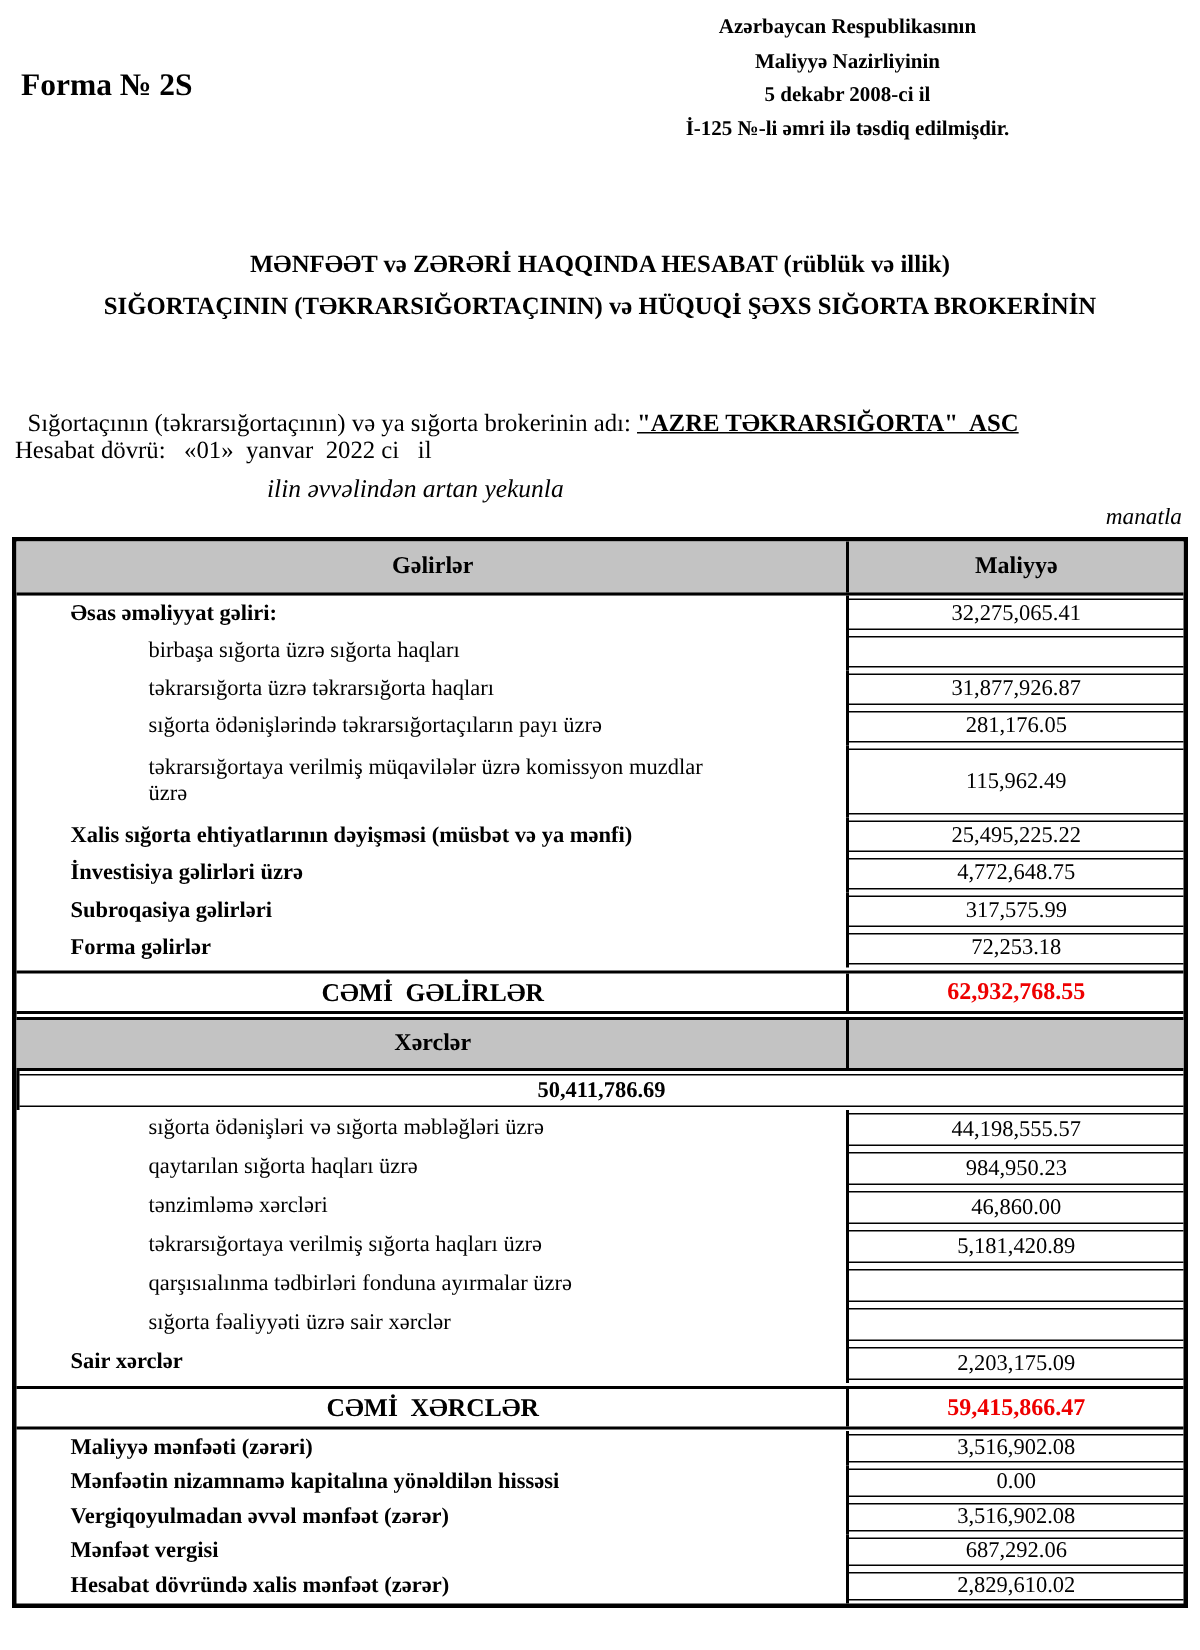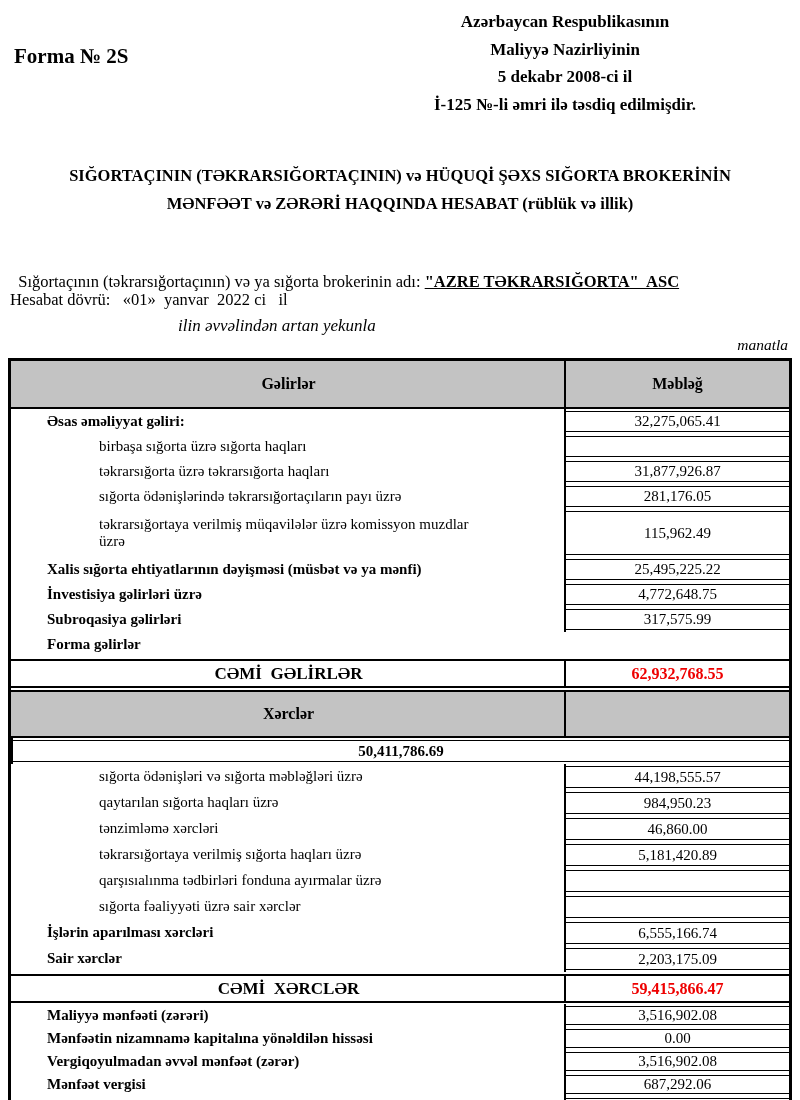--- a/index.html
+++ b/index.html
@@ -13,21 +13,21 @@
     width:800px;height:1100px;position:relative;overflow:hidden;
     font-family:"Liberation Serif","DejaVu Serif",serif;color:var(--ink);
   }
   
   .form-label{
     position:absolute;left:14px;top:44px;
     font-size:21px;font-weight:bold;
   }
   .approval{
     position:absolute;left:335px;top:8px;width:460px;
-    text-align:center;font-weight:bold;font-size:17px;line-height:1.62;
+    text-align:center;font-weight:bold;font-size:14px;line-height:1.62;
   }
   .title{
     position:absolute;top:162px;left:0;right:0;
     text-align:center;font-weight:bold;font-size:16.5px;line-height:1.7;
   }
   .name-line{
     position:absolute;top:252px;left:10px;right:6px;font-size:16.5px;white-space:pre-wrap;
   }
   .insurer-name{
     font-weight:bold;text-decoration:underline;
@@ -58,21 +58,21 @@
     display:flex;flex-direction:column;justify-content:center;padding:2px 0;
   }
   .vbox{
     flex:1;border-top:1.5px solid var(--ink);border-bottom:1.5px solid var(--ink);
     display:flex;align-items:center;justify-content:center;
     font-size:15px;min-height:17px;
   }
   .vbox.vbold{font-weight:bold;}
   
   .sect-head{
-    height:48px;background:var(--header-bg);
+    height:36px;background:var(--header-bg);
     border-top:2px solid var(--ink);border-bottom:2.5px solid var(--ink);
     margin-top:2px;
     text-align:center;
   }
   .sect-head .lab{justify-content:center;font-weight:bold;font-size:16px;}
   .sect-head .val{padding:0;}
   .sect-head:first-child{margin-top:0;border-top:none;}
   
   .total-row{
     height:29px;border-top:2px solid var(--ink);border-bottom:2px solid var(--ink);
@@ -98,39 +98,39 @@
 <div class="form-label">Forma № 2S</div>
 
 <div class="approval" id="approval-block">
     <div>Azərbaycan Respublikasının</div>
     <div>Maliyyə Nazirliyinin</div>
     <div>5 dekabr 2008-ci il</div>
     <div>İ-125 №-li əmri ilə təsdiq edilmişdir.</div>
   </div>
 
 <div class="title">
+  <div>MƏNFƏƏT və ZƏRƏRİ HAQQINDA HESABAT (rüblük və illik)</div>
   <div>SIĞORTAÇININ (TƏKRARSIĞORTAÇININ) və HÜQUQİ ŞƏXS SIĞORTA BROKERİNİN</div>
-  <div>MƏNFƏƏT və ZƏRƏRİ HAQQINDA HESABAT (rüblük və illik)</div>
 </div>
 
 <div class="name-line">
   <span>Sığortaçının (təkrarsığortaçının) və ya sığorta brokerinin adı: </span><span class="insurer-name">"AZRE TƏKRARSIĞORTA"  ASC</span>
 </div>
 
 <div class="period-line">Hesabat dövrü:   «01»  yanvar  2022 ci   il</div>
 
 <div class="period-note">ilin əvvəlindən artan yekunla</div>
 
 <div class="currency-note">manatla</div>
 
 <div class="tbl">
 
   <div class="row sect-head">
     <div class="lab">Gəlirlər</div>
-    <div class="val" style="align-items:center;justify-content:center;font-weight:bold;font-size:16px;">Məbləğ</div>
+    <div class="val" style="align-items:center;justify-content:center;font-weight:bold;font-size:16px;">Maliyyə</div>
   </div>
 
   <div id="income-rows">
       <div class="row">
         <div class="lab main">Əsas əməliyyat gəliri:</div>
         <div class="val">
           <div class="vbox">32,275,065.41</div>
         </div>
       </div>
       <div class="row">
@@ -170,20 +170,23 @@
         </div>
       </div>
       <div class="row">
         <div class="lab main">Subroqasiya gəlirləri</div>
         <div class="val">
           <div class="vbox">317,575.99</div>
         </div>
       </div>
       <div class="row">
         <div class="lab main">Forma gəlirlər</div>
+        <div class="val">
+          <div class="vbox">72,253.18</div>
+        </div>
       </div>
     </div>
 
   <div class="row total-row">
     <div class="lab">CƏMİ  GƏLİRLƏR</div>
     <div class="val">
       <div class="total-val">62,932,768.55</div>
     </div>
   </div>
 
@@ -228,26 +231,20 @@
           <div class="vbox"></div>
         </div>
       </div>
       <div class="row">
         <div class="lab sub">sığorta fəaliyyəti üzrə sair xərclər</div>
         <div class="val">
           <div class="vbox"></div>
         </div>
       </div>
       <div class="row">
-        <div class="lab main">İşlərin aparılması xərcləri</div>
-        <div class="val">
-          <div class="vbox">6,555,166.74</div>
-        </div>
-      </div>
-      <div class="row">
         <div class="lab main">Sair xərclər</div>
         <div class="val">
           <div class="vbox">2,203,175.09</div>
         </div>
       </div>
     </div>
 
   <div class="row total-row">
     <div class="lab">CƏMİ  XƏRCLƏR</div>
     <div class="val">

